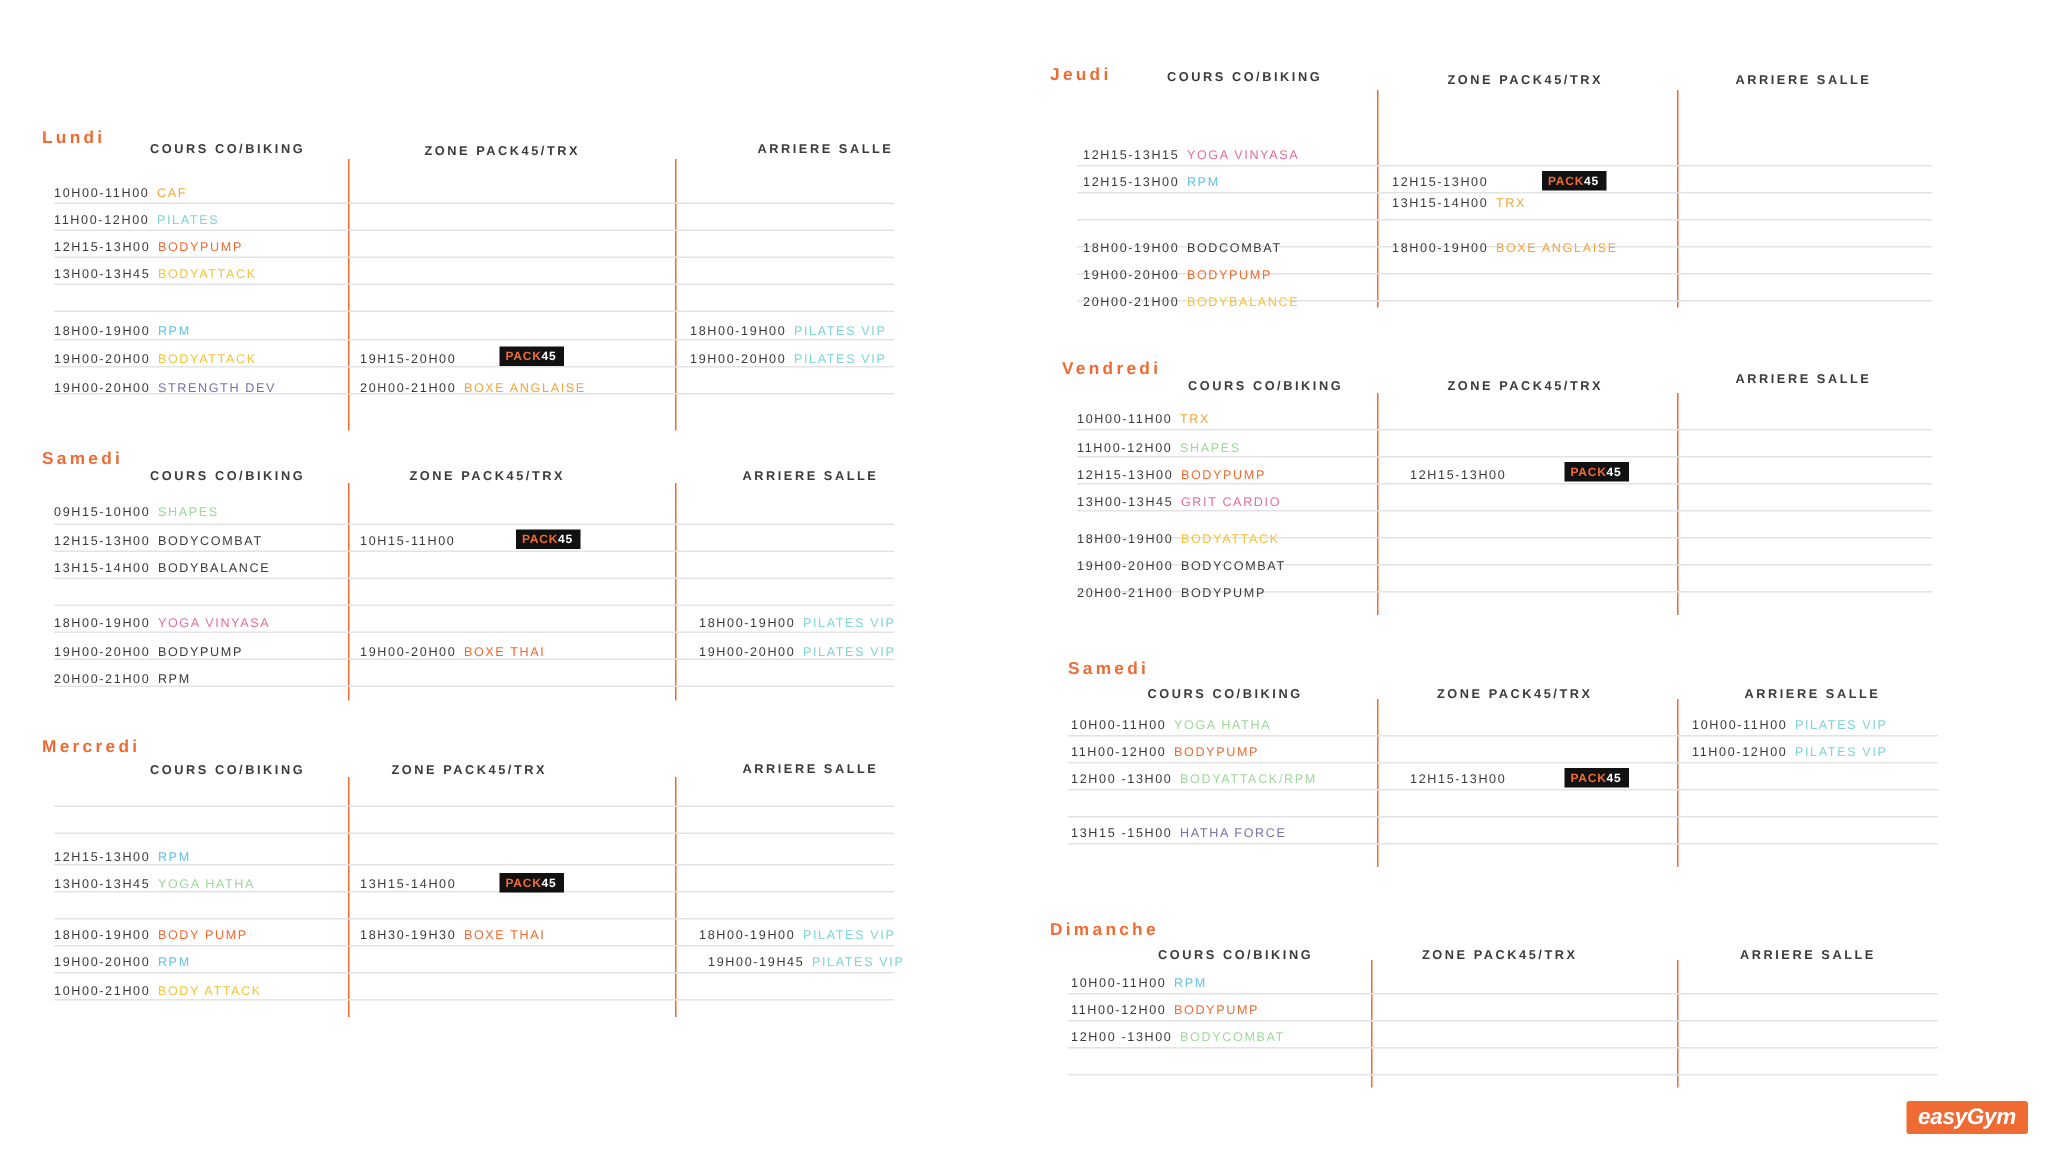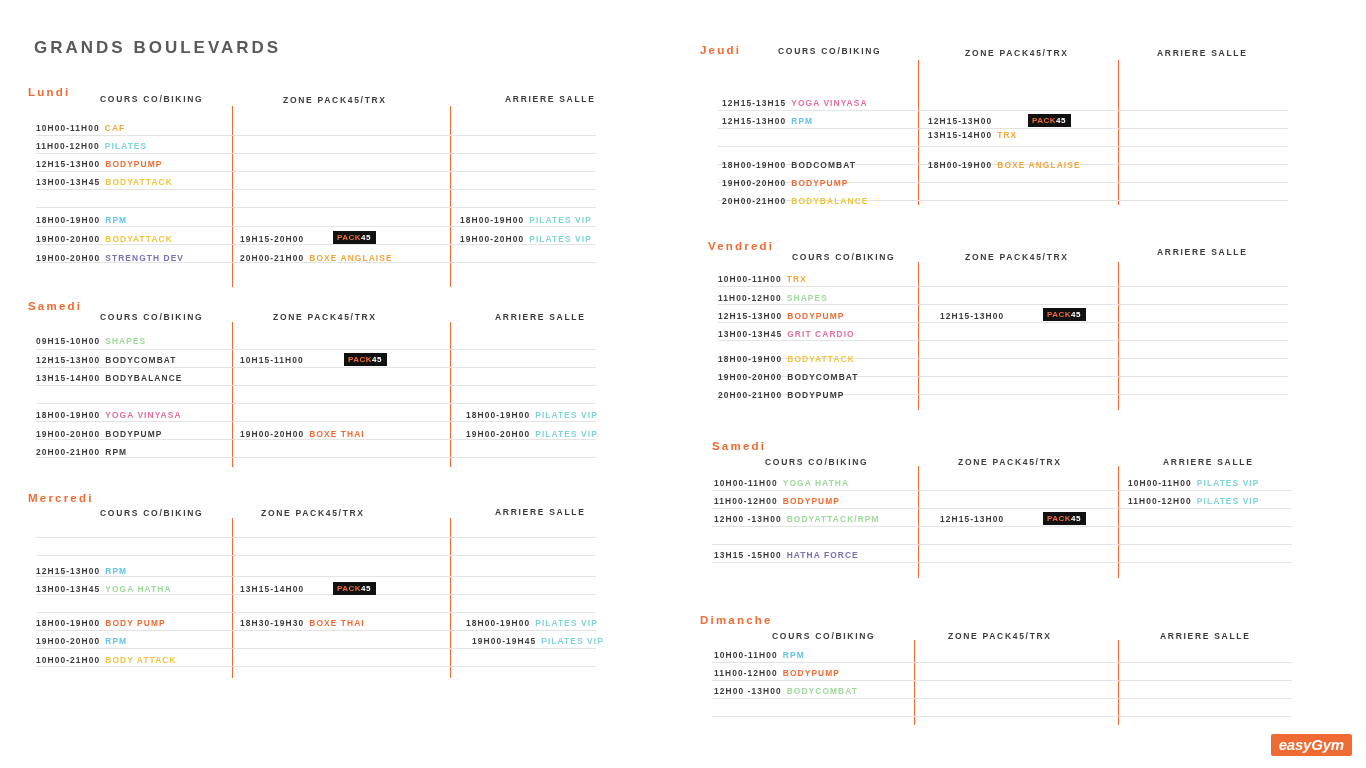--- a/index.html
+++ b/index.html
@@ -64,21 +64,21 @@
     background: #ef6b33;
   }
   .row-line {
     position: absolute;
     height: 1px;
     background: #e3e3e3;
   }
   .entry {
     position: absolute;
     font-size: 8.4px;
-    font-weight: bold;
+    font-weight: normal;
     letter-spacing: 1.1px;
     white-space: nowrap;
   }
   .entry .time { color: #3b3b3b; }
   .entry .name { margin-left: 5px; }
   
   .pack45 {
     position: absolute;
     background: #111111;
     color: #ffffff;
@@ -103,21 +103,20 @@
     padding: 2px 8px 3px 8px;
     letter-spacing: -0.2px;
     border-radius: 2px;
   }
 </style>
 </head>
 <body>
 
 <div class="page">
 
-  <div class="sub-title">GRANDS BOULEVARDS</div>
 
   <div class="day-block" style="left:28px; top:82px; width:610px; height:205px;">
     <div class="day-name" style="left:0px; top:4px;">Lundi</div>
     <div class="col-head" style="left:72px; top:12px;">COURS CO/BIKING</div>
     <div class="col-head" style="left:255px; top:13px;">ZONE PACK45/TRX</div>
     <div class="col-head" style="left:477px; top:12px;">ARRIERE SALLE</div>
     <div class="vline" style="left:204px; top:24px; height:181px;"></div>
     <div class="vline" style="left:422px; top:24px; height:181px;"></div>
 
     <div class="row-line" style="left:8px; top:53px; width:560px;"></div>

